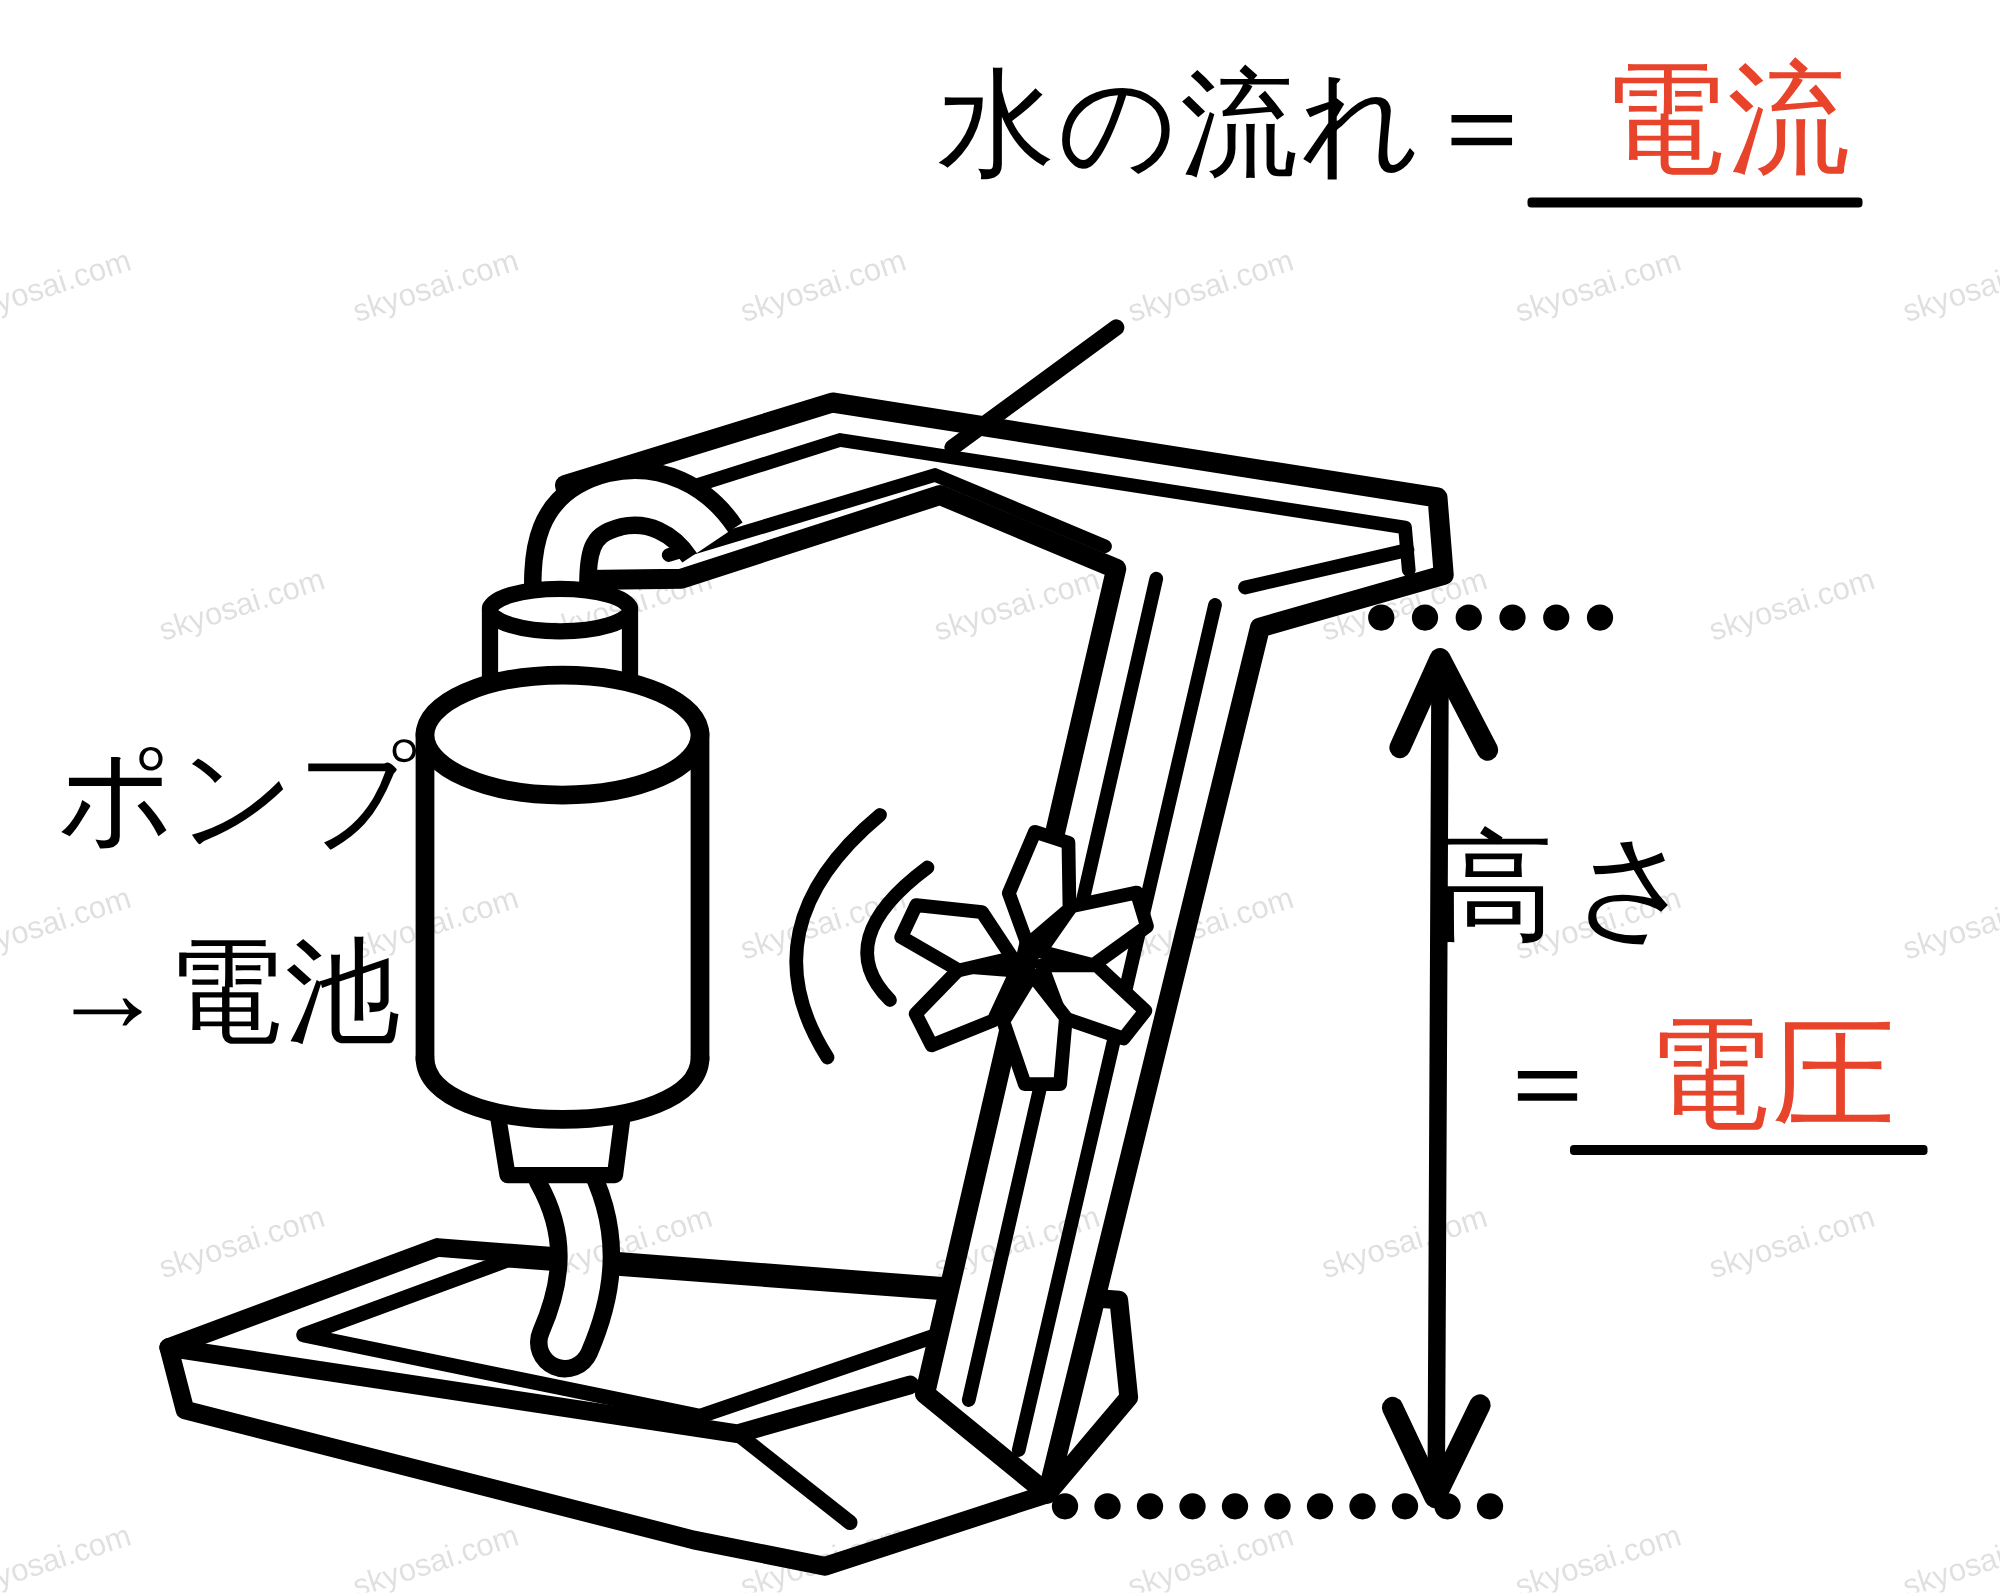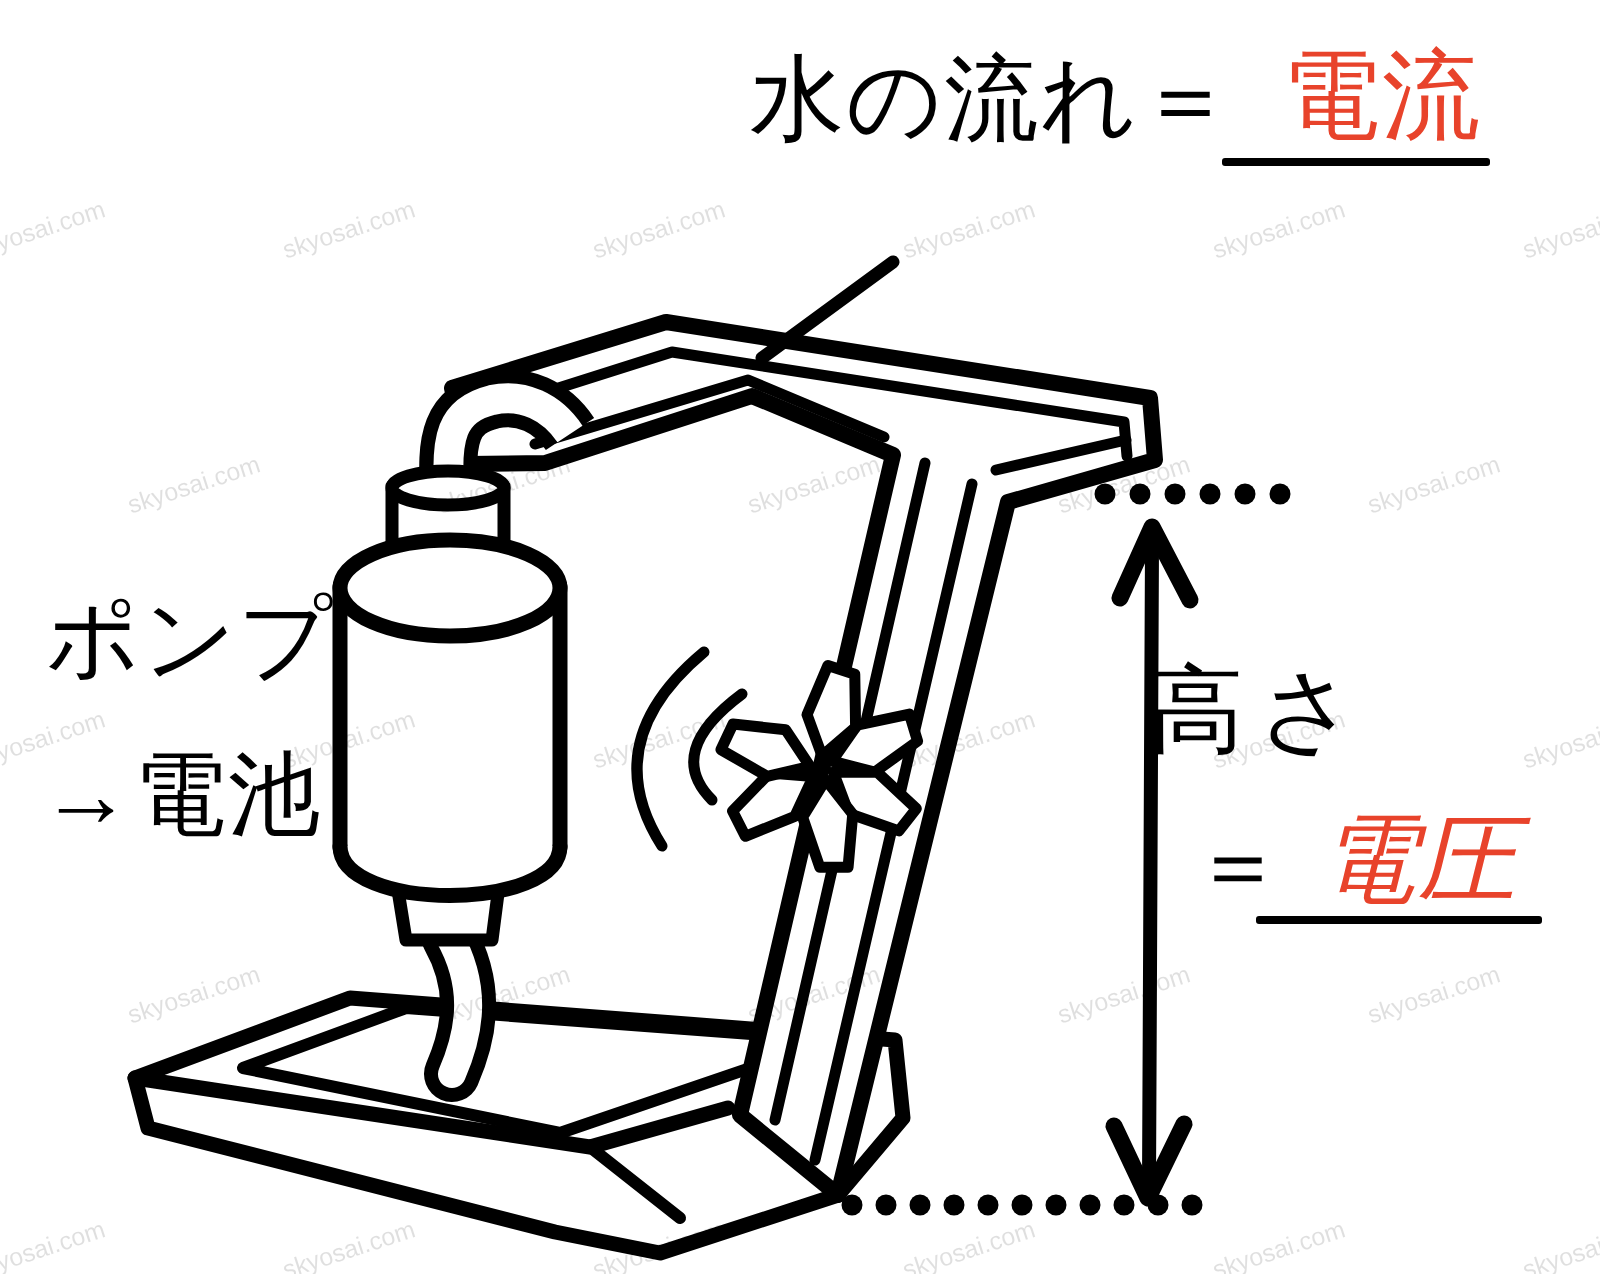--- a/index.html
+++ b/index.html
@@ -124,21 +124,21 @@
   <div class="underline" id="underline-voltage"></div>
 
   <div class="lbl" id="flow-label">水の流れ＝</div>
   <div class="lbl" id="pump-line1">ポンプ</div>
 
   <div class="lbl answer-red" id="current-answer" style="color: rgb(232, 67, 43);">電流</div>
   <div class="lbl" id="pump-line2">→電池</div>
 
   <div class="lbl" id="height-label">高さ</div>
   <div class="lbl" id="equals-sign">＝</div>
-  <div class="lbl answer-red" id="voltage-answer" style="color: rgb(232, 67, 43); font-style: italic;">電圧</div>
+  <div class="lbl answer-red" id="voltage-answer" style="color: rgb(232, 67, 43);">電圧</div>
 
   <div id="watermarks">
       <span class="wm" style="left: -30px; top: 215px;">skyosai.com</span>
       <span class="wm" style="left: 280px; top: 215px;">skyosai.com</span>
       <span class="wm" style="left: 590px; top: 215px;">skyosai.com</span>
       <span class="wm" style="left: 900px; top: 215px;">skyosai.com</span>
       <span class="wm" style="left: 1210px; top: 215px;">skyosai.com</span>
       <span class="wm" style="left: 1520px; top: 215px;">skyosai.com</span>
       <span class="wm" style="left: 125px; top: 470px;">skyosai.com</span>
       <span class="wm" style="left: 435px; top: 470px;">skyosai.com</span>

